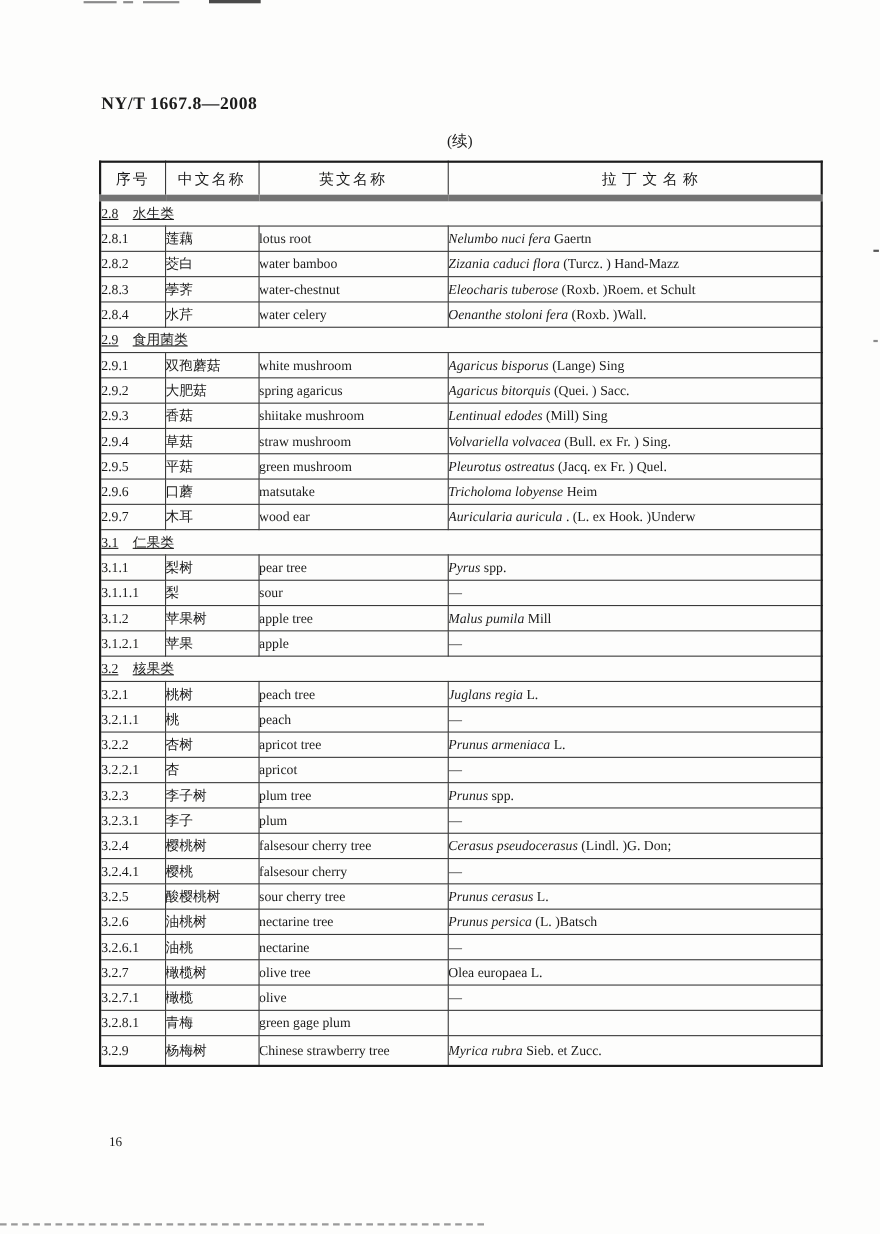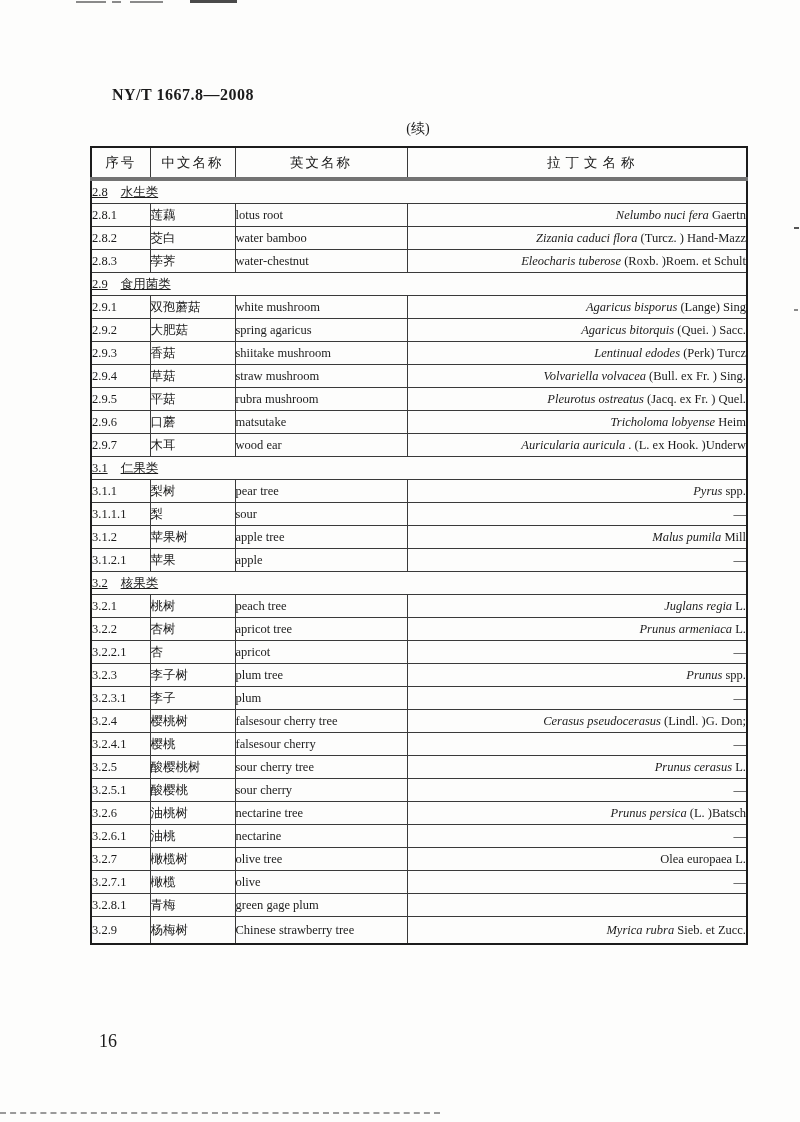--- a/index.html
+++ b/index.html
@@ -6,55 +6,54 @@
   .page {
     position:relative; width:800px; height:1122px;
     background:#fdfdfc; overflow:hidden;
     font-family:"Liberation Serif","DejaVu Serif",serif;
     color:#1b1b1b;
   }
   .doc-code {
     position:absolute; left:92px; top:86px;
     font-size:16px; font-weight:bold; letter-spacing:0.5px;
     font-family:"Liberation Serif","DejaVu Serif",serif;
-    margin-left:20px;
   }
   .continued {
     position:absolute; left:90px; top:120px; width:656px;
     text-align:center; font-size:14px;
   }
   table.species {
     position:absolute; left:90px; top:146px; width:656px;
     border-collapse:collapse; table-layout:fixed;
     border:2px solid #1c1c1c;
   }
   table.species th, table.species td {
     border:1px solid #3a3a3a;
     padding:0;
     font-size:12.5px;
     vertical-align:middle;
     overflow:hidden; white-space:nowrap;
   }
   table.species th {
     height:29px; font-weight:normal; font-size:13.5px;
     text-align:center; letter-spacing:2px;
-    border-bottom:4px solid #737373;
+    border-bottom:6px solid #737373;
   }
   table.species th:last-child { letter-spacing:5px;padding-left:33px; }
   table.species td { height:22px; }
   tr:last-child td { height:26px; }
   td.c0 { padding-left:7px; }
   td.c1 { padding-left:9px; font-size:13px; }
   td.c2 { padding-left:13px; }
-  td.c3 { padding-left:9px;text-align:right; }
+  td.c3 { padding-left:9px; }
   td.c3 i { font-family:"Liberation Serif","DejaVu Serif",serif; }
   td.section-cell { padding-left:7px; font-size:13px;text-decoration:underline; }
   td.section-cell .sec-label { margin-left:13px; }
   .page-number {
-    position:absolute; left:99px; top:1031px; font-size:18px;
+    position:absolute; left:99px; top:1031px; font-size:12px;
   }
   
   .artifact { position:absolute; background:#8a8a8a; }
   .a-top1 { left:76px; top:1px; width:30px; height:2px; }
   .a-top2 { left:112px; top:1px; width:9px; height:2px; }
   .a-top3 { left:130px; top:1px; width:33px; height:2px; }
   .a-top4 { left:190px; top:0px; width:47px; height:3px; background:#4a4a4a; }
   .a-right1 { left:794px; top:227px; width:5px; height:2px; background:#555; }
   .a-right2 { left:794px; top:309px; width:4px; height:2px; }
   .a-bottom {
@@ -109,50 +108,56 @@
           <td class="c2">water bamboo</td>
           <td class="c3"><i>Zizania caduci flora</i><span> (Turcz. ) Hand-Mazz</span></td>
         </tr>
         <tr>
           <td class="c0">2.8.3</td>
           <td class="c1">荸荠</td>
           <td class="c2">water-chestnut</td>
           <td class="c3"><i>Eleocharis tuberose</i><span> (Roxb. )Roem. et Schult</span></td>
         </tr>
         <tr>
+          <td class="c0">2.8.4</td>
+          <td class="c1">水芹</td>
+          <td class="c2">water celery</td>
+          <td class="c3"><i>Oenanthe stoloni fera</i><span> (Roxb. )Wall.</span></td>
+        </tr>
+        <tr>
           <td colspan="4" class="section-cell"><span class="sec-no">2.9</span><span class="sec-label">食用菌类</span></td>
         </tr>
         <tr>
           <td class="c0">2.9.1</td>
           <td class="c1">双孢蘑菇</td>
           <td class="c2">white mushroom</td>
           <td class="c3"><i>Agaricus bisporus</i><span> (Lange) Sing</span></td>
         </tr>
         <tr>
           <td class="c0">2.9.2</td>
           <td class="c1">大肥菇</td>
           <td class="c2">spring agaricus</td>
           <td class="c3"><i>Agaricus bitorquis</i><span> (Quei. ) Sacc.</span></td>
         </tr>
         <tr>
           <td class="c0">2.9.3</td>
           <td class="c1">香菇</td>
           <td class="c2">shiitake mushroom</td>
-          <td class="c3"><i>Lentinual edodes</i><span> (Perk) Turcz</span></td>
+          <td class="c3"><i>Lentinual edodes</i><span> (Mill) Sing</span></td>
         </tr>
         <tr>
           <td class="c0">2.9.4</td>
           <td class="c1">草菇</td>
           <td class="c2">straw mushroom</td>
           <td class="c3"><i>Volvariella volvacea</i><span> (Bull. ex Fr. ) Sing.</span></td>
         </tr>
         <tr>
           <td class="c0">2.9.5</td>
           <td class="c1">平菇</td>
-          <td class="c2">rubra mushroom</td>
+          <td class="c2">green mushroom</td>
           <td class="c3"><i>Pleurotus ostreatus</i><span> (Jacq. ex Fr. ) Quel.</span></td>
         </tr>
         <tr>
           <td class="c0">2.9.6</td>
           <td class="c1">口蘑</td>
           <td class="c2">matsutake</td>
           <td class="c3"><i>Tricholoma lobyense</i><span> Heim</span></td>
         </tr>
         <tr>
           <td class="c0">2.9.7</td>
@@ -190,20 +195,26 @@
         <tr>
           <td colspan="4" class="section-cell"><span class="sec-no">3.2</span><span class="sec-label">核果类</span></td>
         </tr>
         <tr>
           <td class="c0">3.2.1</td>
           <td class="c1">桃树</td>
           <td class="c2">peach tree</td>
           <td class="c3"><i>Juglans regia</i><span> L.</span></td>
         </tr>
         <tr>
+          <td class="c0">3.2.1.1</td>
+          <td class="c1">桃</td>
+          <td class="c2">peach</td>
+          <td class="c3"><span>—</span></td>
+        </tr>
+        <tr>
           <td class="c0">3.2.2</td>
           <td class="c1">杏树</td>
           <td class="c2">apricot tree</td>
           <td class="c3"><i>Prunus armeniaca</i><span> L.</span></td>
         </tr>
         <tr>
           <td class="c0">3.2.2.1</td>
           <td class="c1">杏</td>
           <td class="c2">apricot</td>
           <td class="c3"><span>—</span></td>
@@ -232,26 +243,20 @@
           <td class="c2">falsesour cherry</td>
           <td class="c3"><span>—</span></td>
         </tr>
         <tr>
           <td class="c0">3.2.5</td>
           <td class="c1">酸樱桃树</td>
           <td class="c2">sour cherry tree</td>
           <td class="c3"><i>Prunus cerasus</i><span> L.</span></td>
         </tr>
         <tr>
-          <td class="c0">3.2.5.1</td>
-          <td class="c1">酸樱桃</td>
-          <td class="c2">sour cherry</td>
-          <td class="c3"><span>—</span></td>
-        </tr>
-        <tr>
           <td class="c0">3.2.6</td>
           <td class="c1">油桃树</td>
           <td class="c2">nectarine tree</td>
           <td class="c3"><i>Prunus persica</i><span> (L. )Batsch</span></td>
         </tr>
         <tr>
           <td class="c0">3.2.6.1</td>
           <td class="c1">油桃</td>
           <td class="c2">nectarine</td>
           <td class="c3"><span>—</span></td>

